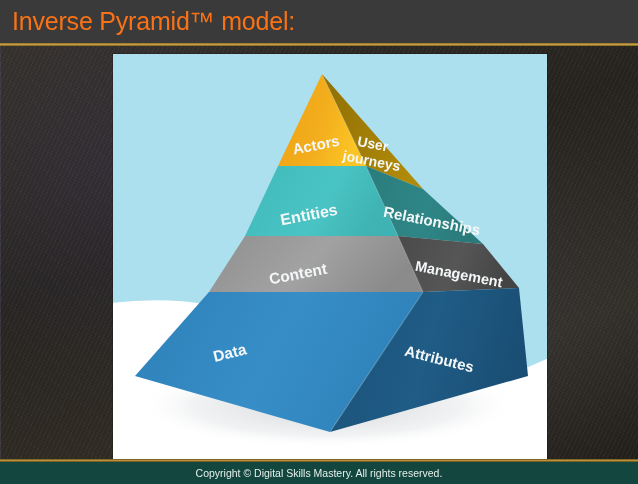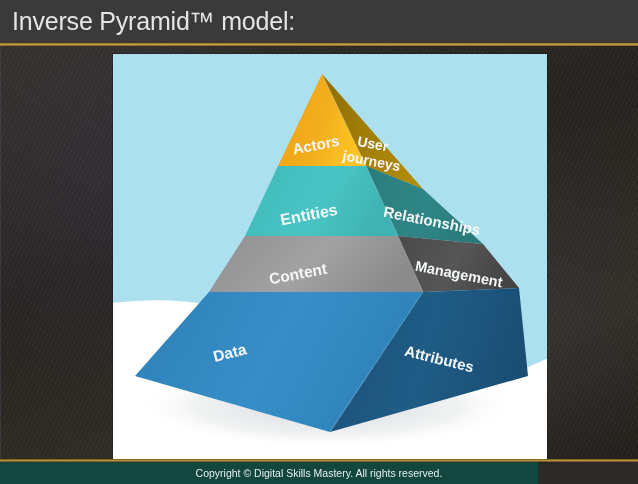--- a/index.html
+++ b/index.html
@@ -14,21 +14,21 @@
   #header{
     position:absolute;left:0;top:0;width:638px;height:43px;
     background:#3a3a3a;
     overflow:hidden;
   }
   #header-inner{
     position:absolute;left:12px;top:0;height:43px;
     display:flex;align-items:baseline;white-space:nowrap;
   }
   #title-main{
-    font-size:25px;color:#e5e5e5;font-weight:400;
+    font-size:25px;color:#f97316;font-weight:400;
     letter-spacing:-0.2px;line-height:43px;
   }
   #title-sub{
     font-size:15.5px;color:#f0f0f0;font-weight:400;
     margin-left:7px;line-height:43px;
   }
   #header-rule{
     position:absolute;left:0;top:43px;width:638px;height:3px;
     background:linear-gradient(to bottom,#8a6a1e 0%,#c9a24a 45%,#7a5c1a 100%);
   }
@@ -64,21 +64,21 @@
   #card-svg{position:absolute;left:0;top:0;width:434px;height:408px;display:block;}
 
   .pyr-label{
     fill:#f4f7f8;
     font-family:"Liberation Sans",sans-serif;
     font-weight:700;
   }
 
   
   #footer{
-    position:absolute;left:0;top:462px;width:538px;height:22px;
+    position:absolute;left:0;top:462px;width:638px;height:22px;
     background:#12463f;
   }
   #footer-text{
     position:absolute;left:0;top:0;width:638px;height:22px;
     line-height:22px;text-align:center;
     color:#e6efec;font-size:10.5px;
     font-family:"Liberation Sans",sans-serif;
   }
   #footer-rule{
     position:absolute;left:0;top:459px;width:638px;height:3px;

